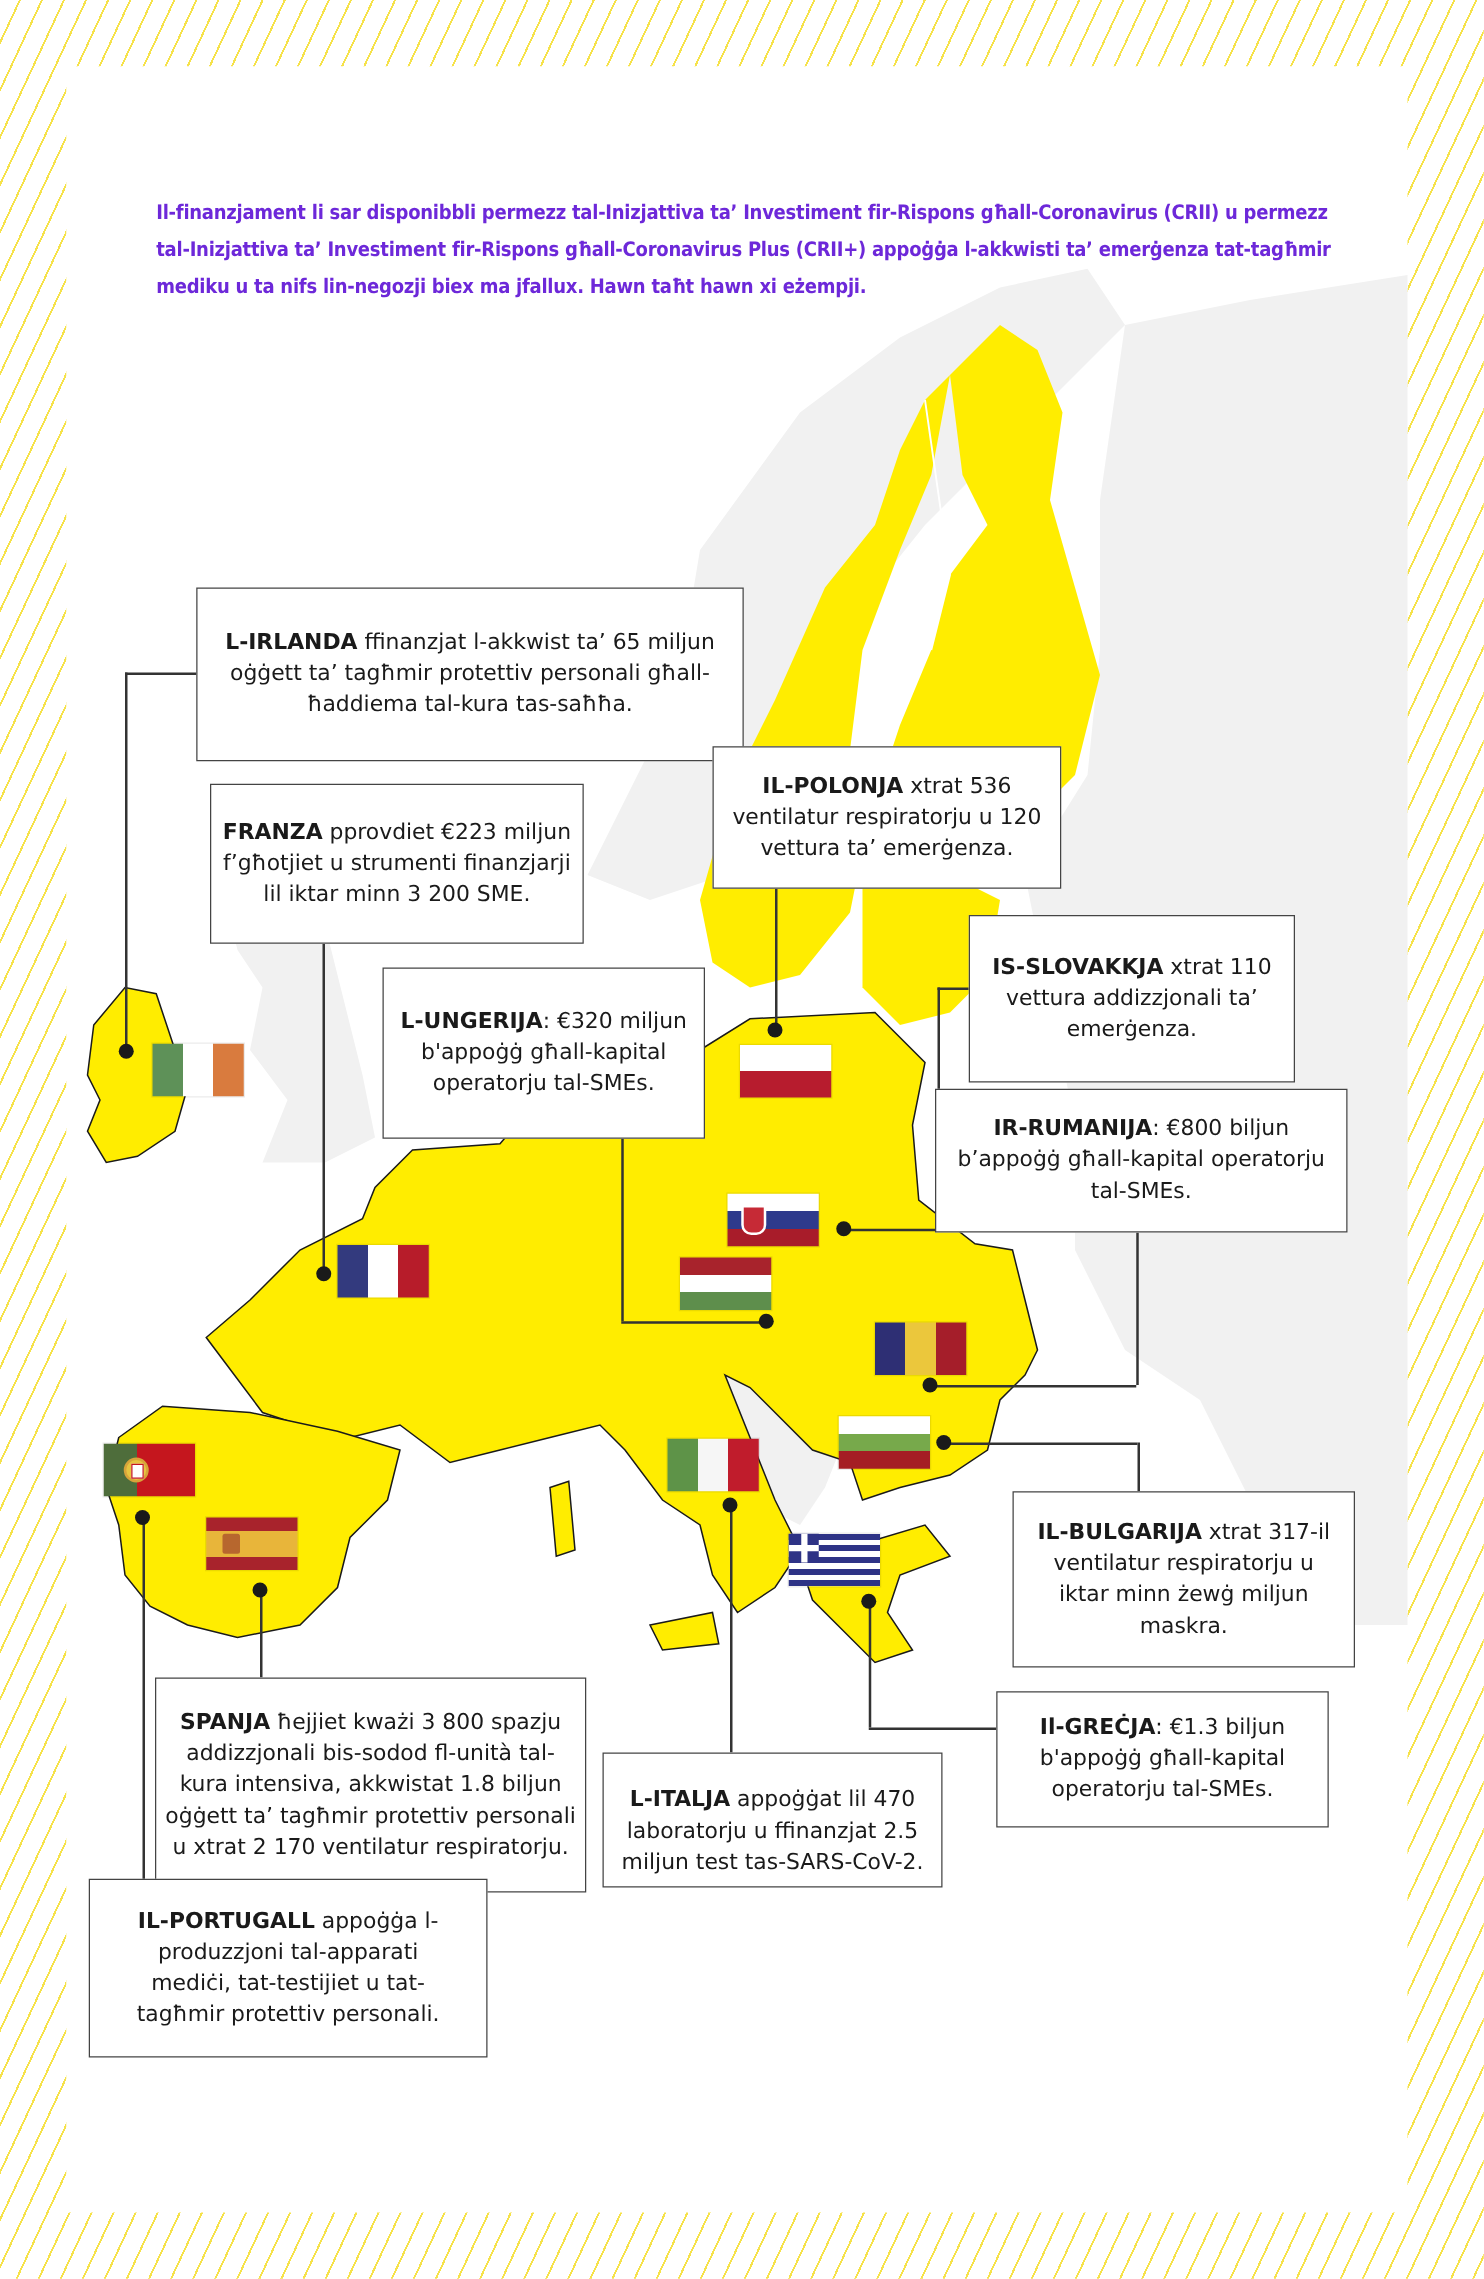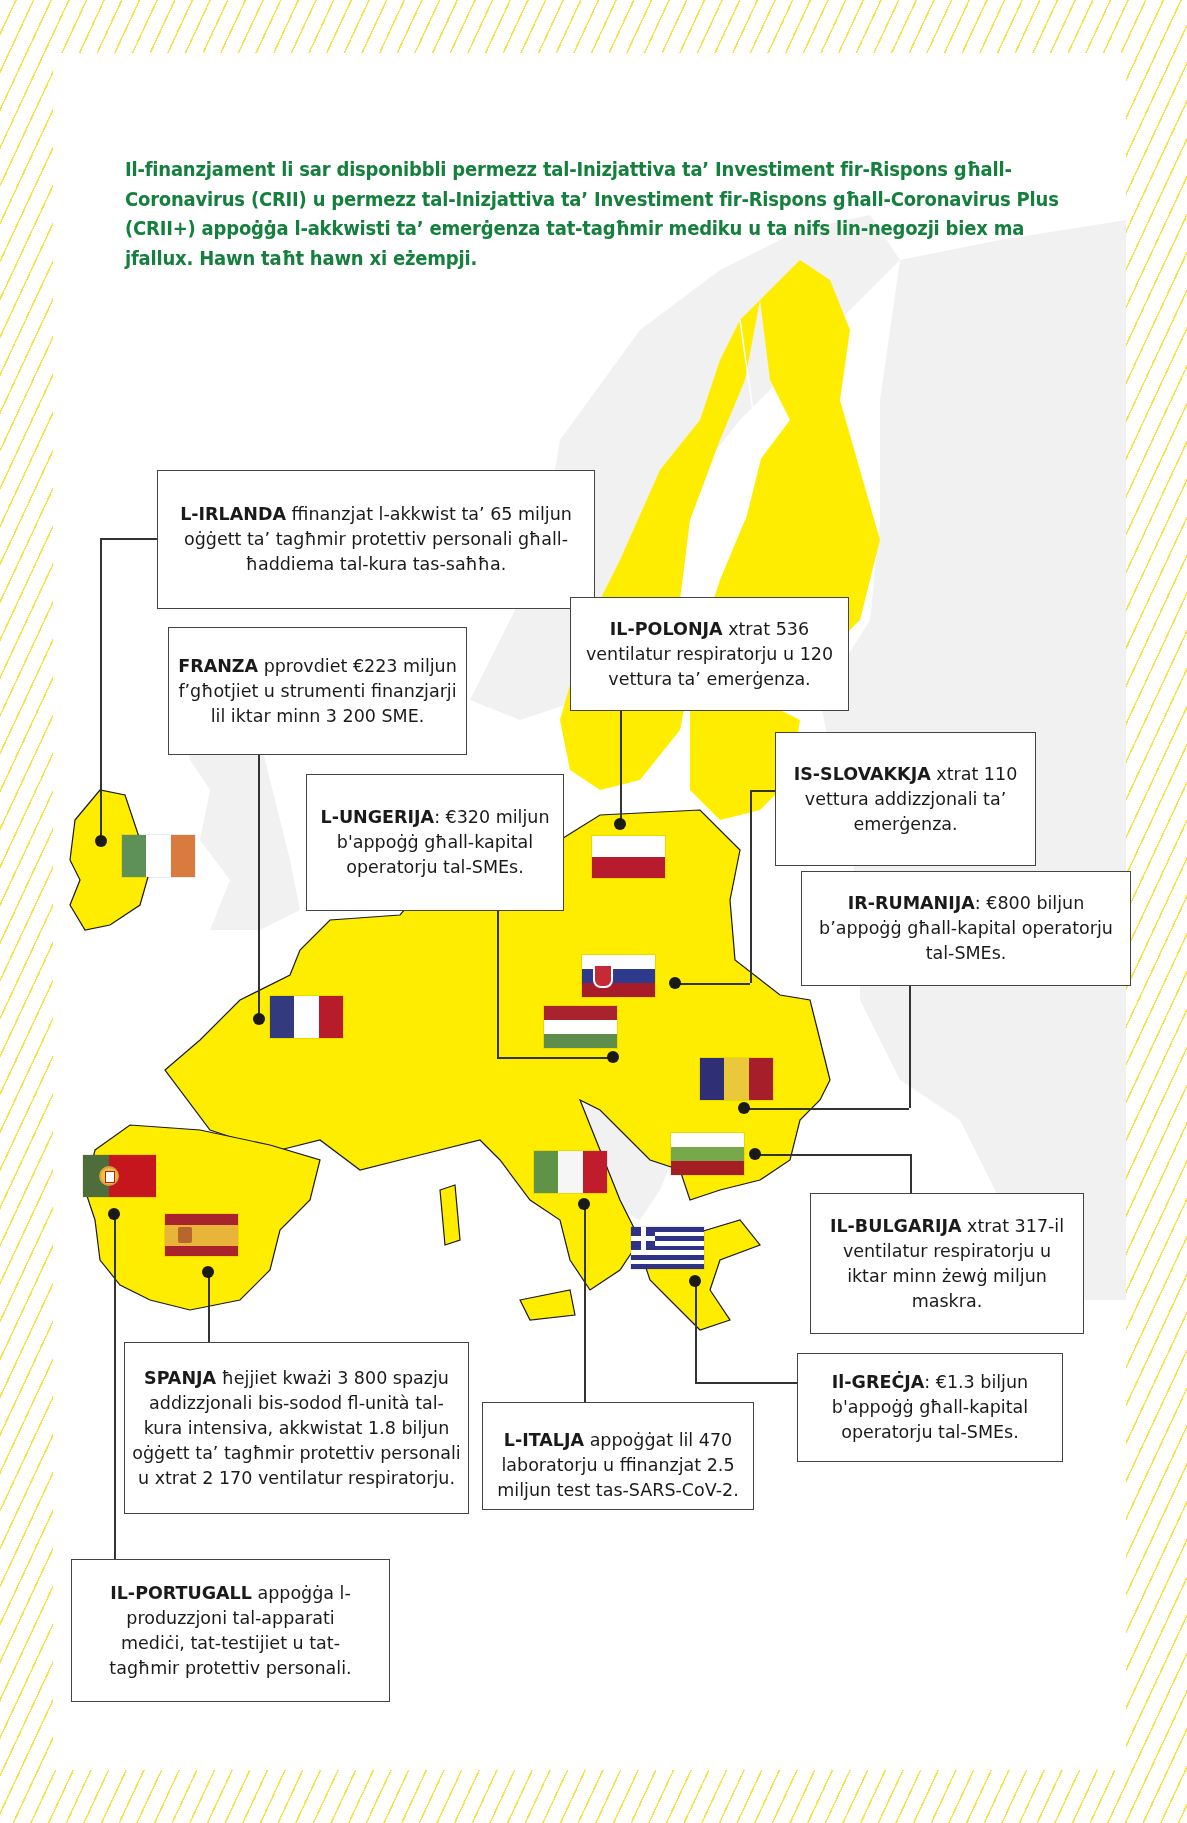--- a/index.html
+++ b/index.html
@@ -3,21 +3,21 @@
 <meta charset="utf-8">
 <style>
   html,body{margin:0;padding:0;}
   body{width:1187px;height:1823px;position:relative;overflow:hidden;
     background-color:#fff;
     background-image:repeating-linear-gradient(-65deg, transparent 0 7px, #f6e24a 7px 8.5px, transparent 8.5px 16px);
     font-family:"DejaVu Sans","Liberation Sans",sans-serif;}
   .panel{position:absolute;left:53px;top:53px;width:1073px;height:1717px;background:#fff;overflow:hidden;}
   .map{position:absolute;left:0;top:0;width:1187px;height:1823px;}
   .intro{position:absolute;left:125px;top:155px;width:960px;font-family:"DejaVu Sans Condensed","DejaVu Sans","Liberation Sans",sans-serif;
-    font-weight:bold;font-size:20px;line-height:29.5px;color:#15803d;letter-spacing:-0.2px;}
+    font-weight:bold;font-size:16px;line-height:29.5px;color:#6d28d9;letter-spacing:-0.2px;}
   .box{position:absolute;background:#fff;border:1.5px solid #444;box-sizing:border-box;
     display:flex;align-items:center;justify-content:center;text-align:center;
     font-size:17.5px;line-height:25px;color:#1a1a1a;padding:6px 10px;}
   .box b{font-weight:bold;}
   .flag{position:absolute;width:73px;height:42px;box-sizing:border-box;outline:1px solid rgba(0,0,0,0.08);}
   .dot{position:absolute;width:12px;height:12px;border-radius:50%;background:#1a1a1a;margin:-6px 0 0 -6px;}
   .ln{position:absolute;background:#333;}
   .h{height:1.5px;} .v{width:1.5px;}
 </style>
 </head>
@@ -125,30 +125,30 @@
 </div>
 <div class="box" style="left:570px;top:597px;width:279px;height:114px;">
   <div><b>IL-POLONJA</b><span> xtrat 536 ventilatur respiratorju u 120 vettura ta’ emerġenza.</span></div>
 </div>
 <div class="box" style="left:306px;top:774px;width:258px;height:137px;">
   <div><b>L-UNGERIJA</b><span>: €320 miljun b'appoġġ għall-kapital operatorju tal-SMEs.</span></div>
 </div>
 <div class="box" style="left:775px;top:732px;width:261px;height:134px;">
   <div><b>IS-SLOVAKKJA</b><span> xtrat 110 vettura addizzjonali ta’ emerġenza.</span></div>
 </div>
-<div class="box" style="left:801px;top:871px;width:330px;height:115px;">
+<div class="box" style="left:748px;top:871px;width:330px;height:115px;">
   <div><b>IR-RUMANIJA</b><span>: €800 biljun b’appoġġ għall-kapital operatorju tal-SMEs.</span></div>
 </div>
 <div class="box" style="left:810px;top:1193px;width:274px;height:141px;">
   <div><b>IL-BULGARIJA</b><span> xtrat 317-il ventilatur respiratorju u iktar minn żewġ miljun maskra.</span></div>
 </div>
 <div class="box" style="left:797px;top:1353px;width:266px;height:109px;">
   <div><b>Il-GREĊJA</b><span>: €1.3 biljun b'appoġġ għall-kapital operatorju tal-SMEs.</span></div>
 </div>
 <div class="box" style="left:482px;top:1402px;width:272px;height:108px;align-items:flex-end;">
   <div><b>L-ITALJA</b><span> appoġġat lil 470 laboratorju u ffinanzjat 2.5 miljun test tas-SARS-CoV-2.</span></div>
 </div>
 <div class="box" style="left:124px;top:1342px;width:345px;height:172px;padding:6px 6px;">
   <div><b>SPANJA</b><span> ħejjiet kważi 3 800 spazju addizzjonali bis-sodod fl-unità tal-kura intensiva, akkwistat 1.8 biljun oġġett ta’ tagħmir protettiv personali u xtrat 2 170 ventilatur respiratorju.</span></div>
 </div>
-<div class="box" style="left:71px;top:1559px;width:319px;height:143px;padding:6px 24px;">
+<div class="box" style="left:71px;top:1503px;width:319px;height:143px;padding:6px 24px;">
   <div><b>IL-PORTUGALL</b><span> appoġġa l-produzzjoni tal-apparati mediċi, tat-testijiet u tat-tagħmir protettiv personali.</span></div>
 </div>
 
 </body></html>

